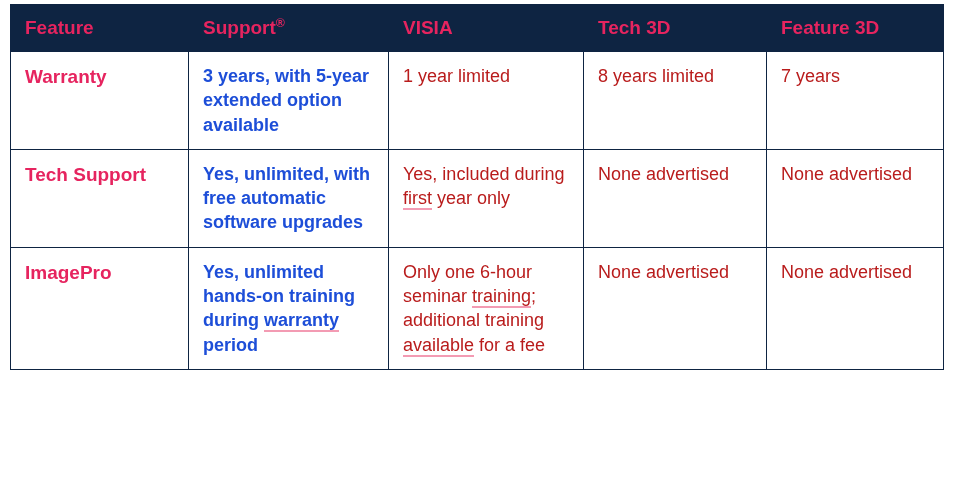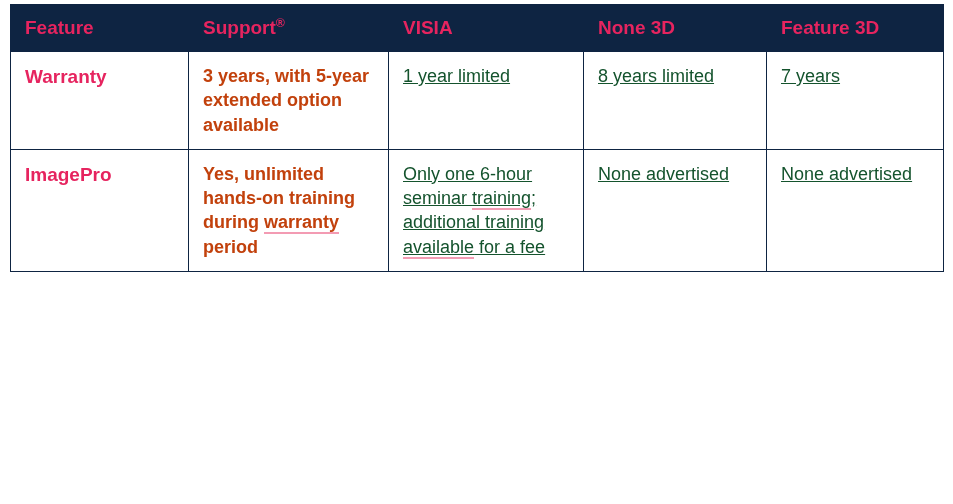--- a/index.html
+++ b/index.html
@@ -35,27 +35,26 @@
     font-size: 19px;
     padding-top: 10px;
     padding-bottom: 10px;
   }
   table.cmp tbody td.feature {
     color: #e6245f;
     font-weight: 700;
     font-size: 19px;
   }
   table.cmp tbody td.imagepro {
-    color: #c2410c;
+    color: #1d4ed8;
     font-weight: 700;
   }
   table.cmp tbody td.plain {
-    color: #14532d;
+    color: #b91c1c;
     font-weight: 400;
-    text-decoration: underline;
   }
   sup { font-size: 0.65em; }
   .u {
     border-bottom: 2px solid #f39bb3;
     padding-bottom: 0;
   }
   col.c1 { width: 178px; }
   col.c2 { width: 200px; }
   col.c3 { width: 195px; }
   col.c4 { width: 183px; }
@@ -73,34 +72,43 @@
         <col class="c4">
         <col class="c5">
     </colgroup>
     <thead>
       <tr>
         <th>Feature</th>
         <th>
           <span>Support</span><sup>®</sup>
         </th>
         <th>VISIA</th>
-        <th>None 3D</th>
+        <th>Tech 3D</th>
         <th>Feature 3D</th>
       </tr>
     </thead>
     <tbody>
 
       <tr>
         <td class="feature">Warranty</td>
         <td class="imagepro">3 years, with 5-year extended option available</td>
         <td class="plain">1 year limited</td>
         <td class="plain">8 years limited</td>
         <td class="plain">7 years</td>
       </tr>
 
+      <tr>
+        <td class="feature">Tech Support</td>
+        <td class="imagepro">Yes, unlimited, with free automatic software upgrades</td>
+        <td class="plain">
+          <span>Yes, included during </span><span class="u">first</span><span> year only</span>
+        </td>
+        <td class="plain">None advertised</td>
+        <td class="plain">None advertised</td>
+      </tr>
 
       <tr>
         <td class="feature">ImagePro</td>
         <td class="imagepro">
           <span>Yes, unlimited hands-on training during </span><span class="u">warranty</span><span> period</span>
         </td>
         <td class="plain">
           <span>Only one 6-hour seminar </span><span class="u">training</span><span>; additional training </span><span class="u">available</span><span> for a fee</span>
         </td>
         <td class="plain">None advertised</td>

